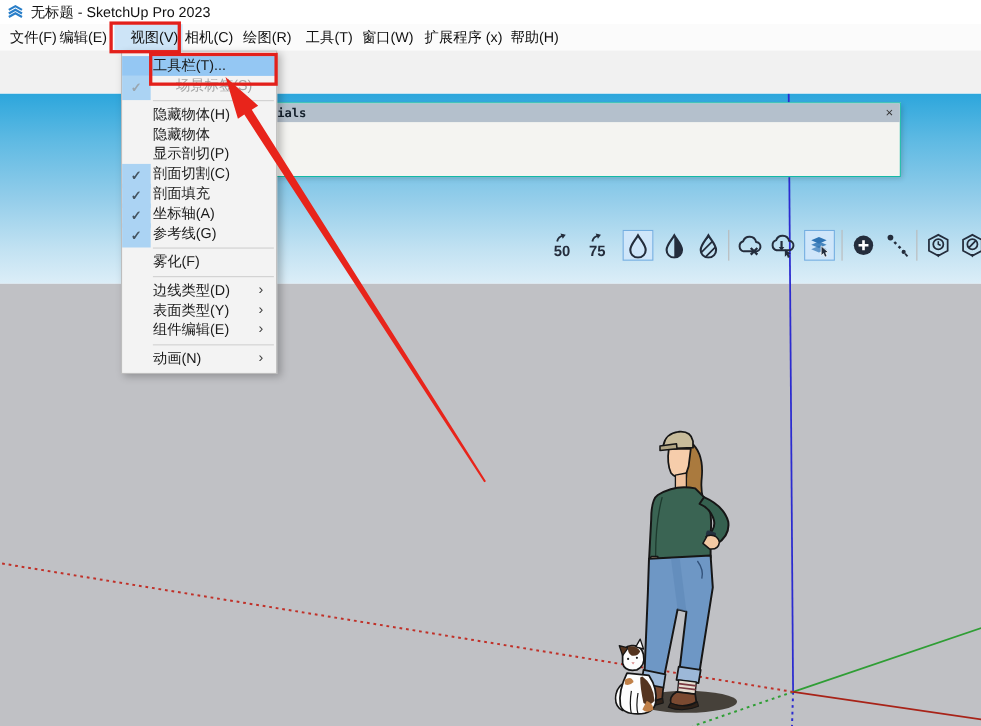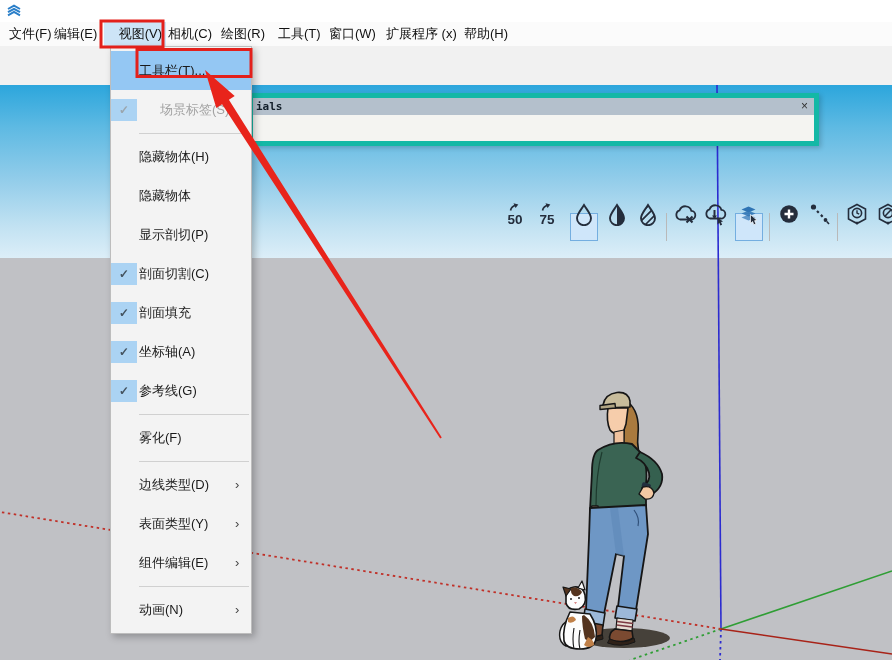--- a/index.html
+++ b/index.html
@@ -27,36 +27,36 @@
   .selbtn .caretpart{flex:1;border-left:1px solid #5e9fd4;display:flex;align-items:center;justify-content:center;}
   .caret{width:10px;height:8px;display:block;}
   
   .viewport{position:absolute;left:0;top:85px;width:892px;height:575px;overflow:hidden;}
   .sky{position:absolute;left:0;top:0;width:892px;height:173px;
        background:linear-gradient(#2ca6dc 0%,#5fbae3 25%,#93cdea 55%,#c2e2f2 82%,#dceef8 100%);}
   .ground{position:absolute;left:0;top:173px;width:892px;height:402px;background:#c0c1c5;}
   .axes{position:absolute;left:0;top:0;}
   .figure{position:absolute;left:558px;top:303px;}
   
-  .ftb{position:absolute;left:248px;top:93px;width:571px;height:53px;background:#f4f4f1;
-       border:5px solid #14b8a6;box-sizing:border-box;box-shadow:2px 2px 5px rgba(0,0,0,.18);z-index:5;}
+  .ftb{position:absolute;left:248px;top:93px;width:571px;height:68px;background:#f4f4f1;
+       border:1px solid #14b8a6;box-sizing:border-box;box-shadow:2px 2px 5px rgba(0,0,0,.18);z-index:5;}
   .ftb-title{position:absolute;left:0;top:0;width:100%;height:17px;background:#b4c0cc;
              font-family:"DejaVu Sans Mono",monospace;font-weight:bold;font-size:11px;color:#14202c;
              line-height:17px;padding-left:3px;box-sizing:border-box;}
   .ftb-close{position:absolute;right:2px;top:1px;width:15px;height:15px;line-height:14px;text-align:center;
              font-size:12px;color:#333;font-family:"Liberation Sans",sans-serif;font-weight:normal;}
-  .fico{position:absolute;top:104px;width:24px;height:24px;z-index:6;text-decoration:underline;}
+  .fico{position:absolute;top:117px;width:24px;height:24px;z-index:6;text-decoration:underline;}
   .fico svg{width:24px;height:24px;display:block;}
   .fsel{position:absolute;top:115px;width:28px;height:28px;background:#cfe6fa;border:1px solid #74aee0;
         box-sizing:border-box;z-index:5;}
   .fsep{position:absolute;top:115px;width:1px;height:28px;background:#b9b9b9;z-index:6;}
   
   .menu{position:absolute;left:110px;top:46px;width:142px;background:#f3f3f3;border:1px solid #bdbdbd;
         box-sizing:border-box;padding:4px 0;z-index:10;box-shadow:3px 3px 7px rgba(0,0,0,.25);}
-  .mi{position:relative;height:39px;display:flex;align-items:center;font-size:13px;color:#1a1a1a;}
+  .mi{position:relative;height:18px;display:flex;align-items:flex-start;font-size:13px;color:#1a1a1a;}
   .mi .gut{width:26px;height:22px;flex:0 0 26px;display:flex;align-items:center;justify-content:center;}
   .mi .gut.chkbg{background:#abd3f3;}
   .chk{font-size:12px;color:#44535f;font-weight:bold;}
   .chk.dis{color:#9aa5ad;}
   .mi .lb{flex:1;padding-left:2px;}
   .mi.dis .lb{color:#a3a3a3;margin-left:21px;}
   .mi.hl{background:#94c7f3;}
   .mi.hl .gut{background:transparent;}
   .mi .sub{flex:0 0 16px;color:#444;font-size:13px;}
   .msep{height:1px;background:#d0d0d0;margin:4px 2px 3px 28px;}
@@ -67,20 +67,21 @@
 <body>
 
 <div class="stage">
 
   <div class="titlebar">
     <svg width="16" height="16" viewBox="0 0 16 16">
       <path d="M2 6 L8 2.6 L14 6" fill="none" stroke="#2a7fc9" stroke-width="2"></path>
       <path d="M2 9.2 L8 5.8 L14 9.2" fill="none" stroke="#2a7fc9" stroke-width="2"></path>
       <path d="M2 12.4 L8 9 L14 12.4" fill="none" stroke="#2a7fc9" stroke-width="2"></path>
     </svg>
+    <span class="ttxt">无标题 - SketchUp Pro 2023</span>
   </div>
 
   <div class="menubar">
     <span class="mbitem" style="left:5px">文件(F)</span>
     <span class="mbitem" style="left:50px">编辑(E)</span>
     <span class="mbitem hl" style="left:104px;width:54px;text-align:right">视图(V)</span>
     <span class="mbitem" style="left:164px">相机(C)</span>
     <span class="mbitem" style="left:217px">绘图(R)</span>
     <span class="mbitem" style="left:274px">工具(T)</span>
     <span class="mbitem" style="left:325px">窗口(W)</span>

